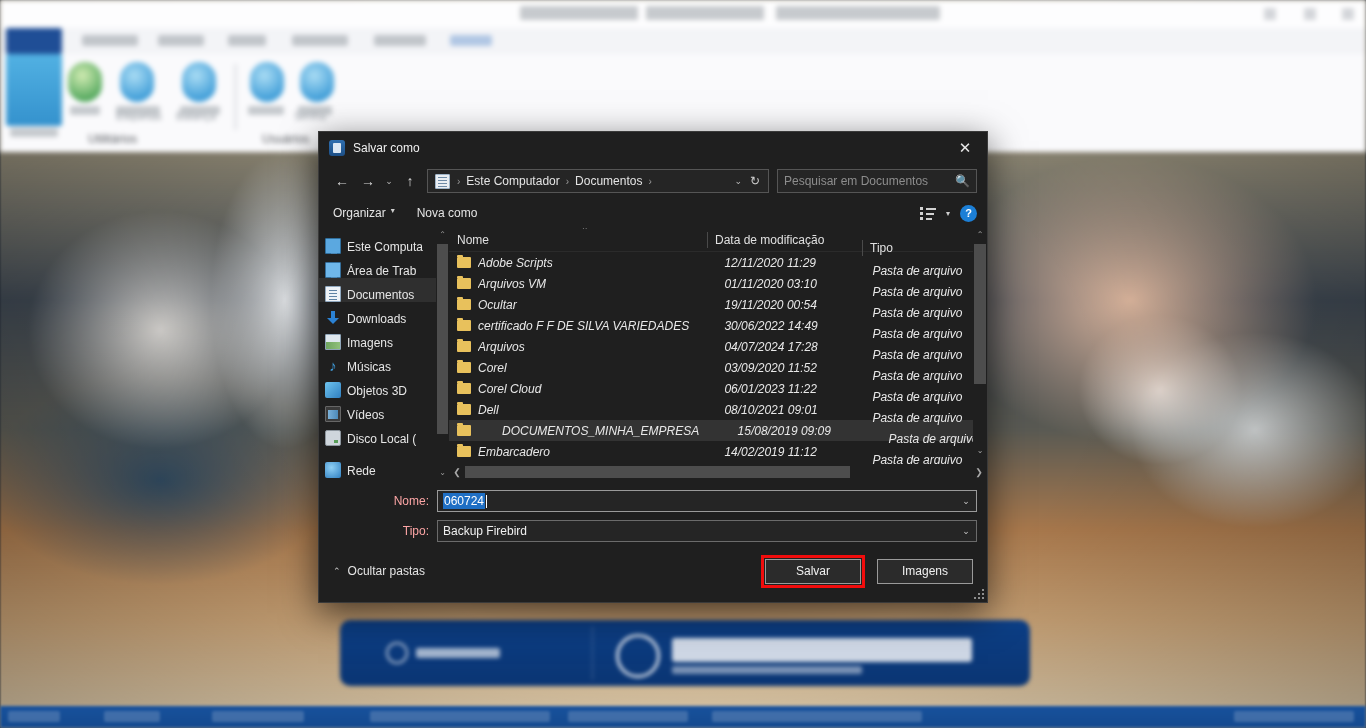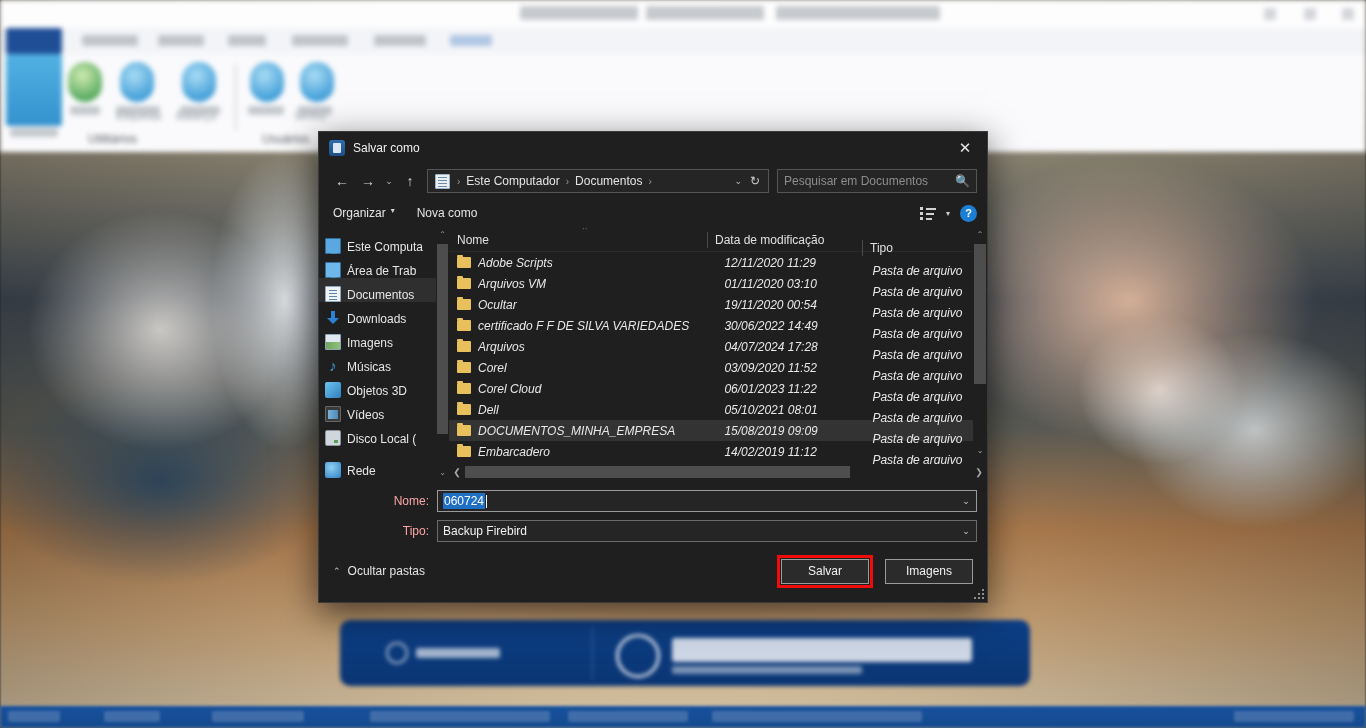--- a/index.html
+++ b/index.html
@@ -278,21 +278,21 @@
   .fl-th + .fl-th::before {
     content:""; position:absolute; left:0; top:4px; bottom:4px; width:1px; background:#4a4a4a;
   }
   .sort-caret {
     position: absolute; left: 132px; top: -3px; color: #b9b9b9; font-size: 9px;
   }
   .fl-rows { position: relative; }
   .fl-row {
     height: 21px; display: flex; align-items: center; font-size: 12px; color: #e8e8e8; font-style: italic;
   }
-  .fl-row.selected { background: #333333; }
+  .fl-row.selected { background: #333333; gap: 24px; }
   .folder-ico {
     width: 14px; height: 11px; margin-left: 8px; margin-right: 7px; flex: none;
     background: #e8c15c; border-radius: 1px; position: relative;
   }
   .folder-ico::before {
     content: ""; position: absolute; left: 0; top: -2px; width: 6px; height: 2px;
     background: #e8c15c; border-radius: 1px 1px 0 0;
   }
   .c-name { width: 258px; overflow: hidden; white-space: nowrap; }
   .c-date { width: 155px; }
@@ -347,21 +347,21 @@
   .dlg-footer {
     position: absolute; left: 0; right: 0; bottom: 0; height: 62px;
     display: flex; align-items: center; padding: 0 14px;
   }
   .hide-folders {
     display: flex; align-items: center; gap: 7px; color: #e4e4e4; font-size: 12px;
   }
   .hf-caret { font-size: 9px; color: #cfcfcf; }
   .footer-spacer { flex: 1; }
   .btn {
-    width: 88px; height: 25px; font-size: 12px; color: #f0f0f0;
+    width: 96px; height: 25px; font-size: 12px; color: #f0f0f0;
     background: #2b2b2b; border: 1px solid #9a9a9a;
     display: flex; align-items: center; justify-content: center;
   }
   .btn-wrap-highlight {
     border: 3px solid #f10c0c; padding: 1px; margin-right: 12px;
   }
   .resize-grip {
     position: absolute; right: 3px; bottom: 3px; width: 11px; height: 11px;
   }
   .resize-grip i {
@@ -597,21 +597,21 @@
         </div>
         <div class="fl-row">
           <span class="folder-ico"></span>
           <span class="c-name">Corel Cloud</span>
           <span class="c-date">06/01/2023 11:22</span>
           <span class="c-type">Pasta de arquivo</span>
         </div>
         <div class="fl-row">
           <span class="folder-ico"></span>
           <span class="c-name">Dell</span>
-          <span class="c-date">05/10/2021 08:01</span>
+          <span class="c-date">08/10/2021 09:01</span>
           <span class="c-type">Pasta de arquivo</span>
         </div>
         <div class="fl-row selected">
           <span class="folder-ico"></span>
           <span class="c-name">DOCUMENTOS_MINHA_EMPRESA</span>
           <span class="c-date">15/08/2019 09:09</span>
           <span class="c-type">Pasta de arquivo</span>
         </div>
         <div class="fl-row">
           <span class="folder-ico"></span>

